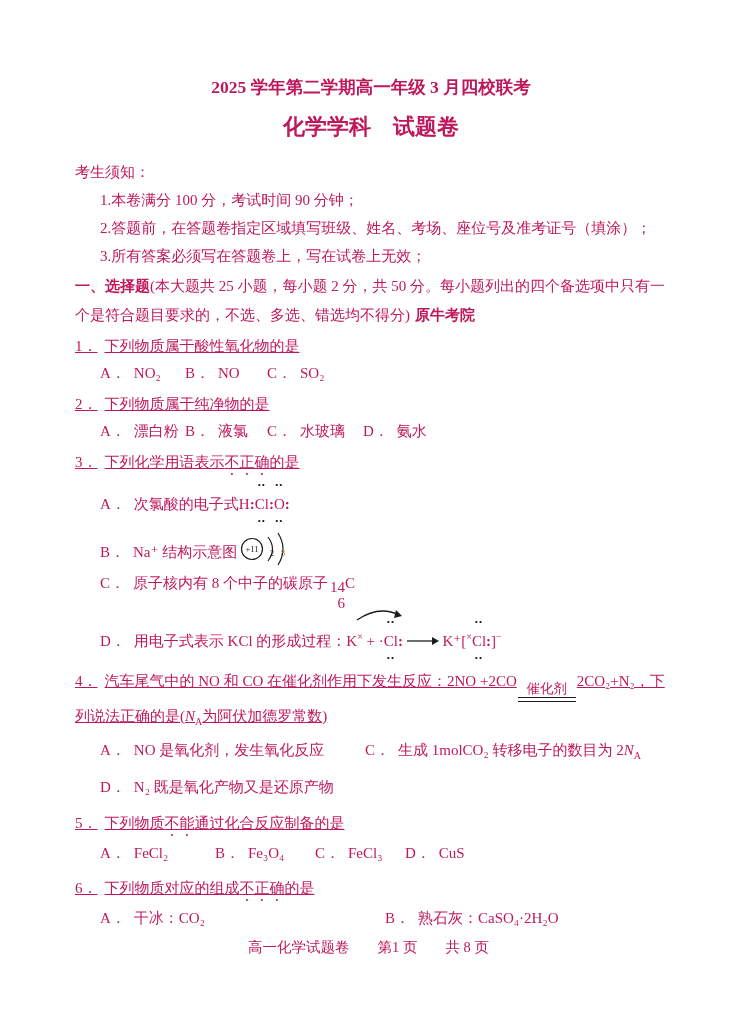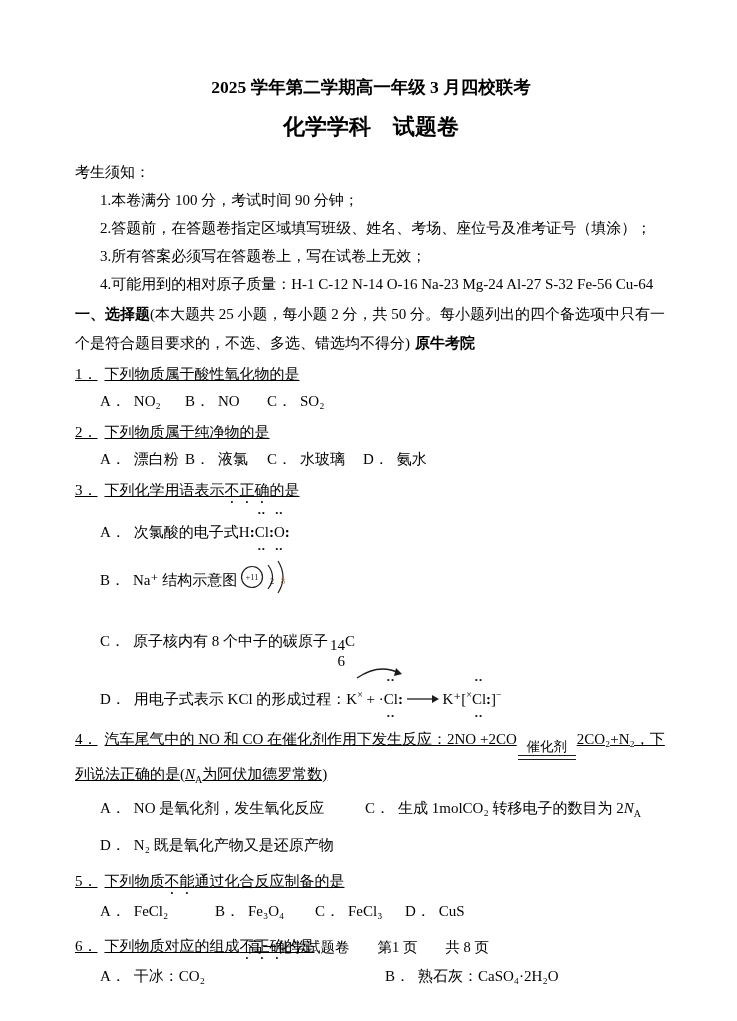--- a/index.html
+++ b/index.html
@@ -1,17 +1,17 @@
 <!DOCTYPE html>
 <html><head>
 <meta charset="utf-8">
 <style>
   html,body{margin:0;padding:0;background:#fff;}
   .page{position:relative;width:737px;height:1021px;background:#fff;overflow:hidden;
-        box-sizing:border-box;padding:74px 70px 0 75px;color:#000000;
+        box-sizing:border-box;padding:74px 70px 0 75px;color:#be185d;
         font-family:"Liberation Serif","DejaVu Serif",serif;font-size:15px;}
   .hei{font-family:"Liberation Sans","DejaVu Sans",sans-serif;font-weight:bold;}
   .title{margin:0 0 14px 0;text-align:center;font-size:17.5px;font-weight:bold;line-height:26px;}
   .subtitle{margin:0 0 18px 0;text-align:center;font-size:22px;line-height:26px;}
   .notice-heading{line-height:28px;}
   .notice-item{margin-left:25px;line-height:28px;}
   .section-heading{margin:2px 0 4px 0;line-height:27.5px;}
   .brand{margin-left:5px;}
   .question{margin-top:4px;}
   .stem{line-height:27px;text-decoration:underline;}
@@ -19,21 +19,21 @@
   .emph{-webkit-text-emphasis-style:dot;-webkit-text-emphasis-position:under;
         text-emphasis-style:dot;text-emphasis-position:under right;}
   .opts{display:grid;margin-left:25px;line-height:27px;}
   .cols-q1{grid-template-columns:85px 82px 88px auto;}
   .cols-q2{grid-template-columns:85px 82px 96px auto;}
   .cols-q5{grid-template-columns:115px 100px 90px auto;}
   .cols-2a{grid-template-columns:265px auto;row-gap:3px;}
   .cols-2b{grid-template-columns:285px auto;}
   .opt{white-space:nowrap;}
   .olabel{margin-right:8px;}
-  .q3opt{margin-left:25px;line-height:28px;margin-top:30px;}
+  .q3opt{margin-left:25px;line-height:28px;}
   .q3opt.tall{margin-top:9px;line-height:32px;}
   
   .edots{position:relative;display:inline-block;}
   .edots::before,.edots::after{content:"\2022\2022";position:absolute;left:50%;
      transform:translateX(-50%);font-size:9px;letter-spacing:1px;line-height:1;color:#111;}
   .edots::before{top:-7px;}
   .edots::after{bottom:-6px;}
   .ecolon{font-weight:bold;}
   
   .iso{display:inline-flex;flex-direction:column;align-items:flex-end;
@@ -55,21 +55,20 @@
 <div class="page">
 
   <h1 class="title">2025 学年第二学期高一年级 3 月四校联考</h1>
   <h2 class="subtitle hei">化学学科　试题卷</h2>
 
   <div>
     <div class="notice-heading">考生须知：</div>
     <div class="notice-item">1.本卷满分 100 分，考试时间 90 分钟；</div>
     <div class="notice-item">2.答题前，在答题卷指定区域填写班级、姓名、考场、座位号及准考证号（填涂）；</div>
     <div class="notice-item">3.所有答案必须写在答题卷上，写在试卷上无效；</div>
-    <div class="notice-item">4.可能用到的相对原子质量：H-1 C-12 N-14 O-16 Na-23 Mg-24 Al-27 S-32 Fe-56 Cu-64</div>
   </div>
 
   <p class="section-heading"><span class="hei">一、选择题</span><span>(本大题共 25 小题，每小题 2 分，共 50 分。每小题列出的四个备选项中只有一个是符合题目要求的，不选、多选、错选均不得分)</span><span class="hei brand">原牛考院</span></p>
 
   <div class="question">
     <div class="stem"><span class="qnum">1．</span><span>下列物质属于酸性氧化物的是</span></div>
     <div class="opts cols-q1">
       <span class="opt"><span class="olabel">A．</span><span>NO₂</span></span>
       <span class="opt"><span class="olabel">B．</span><span>NO</span></span>
       <span class="opt"><span class="olabel">C．</span><span>SO₂</span></span>

